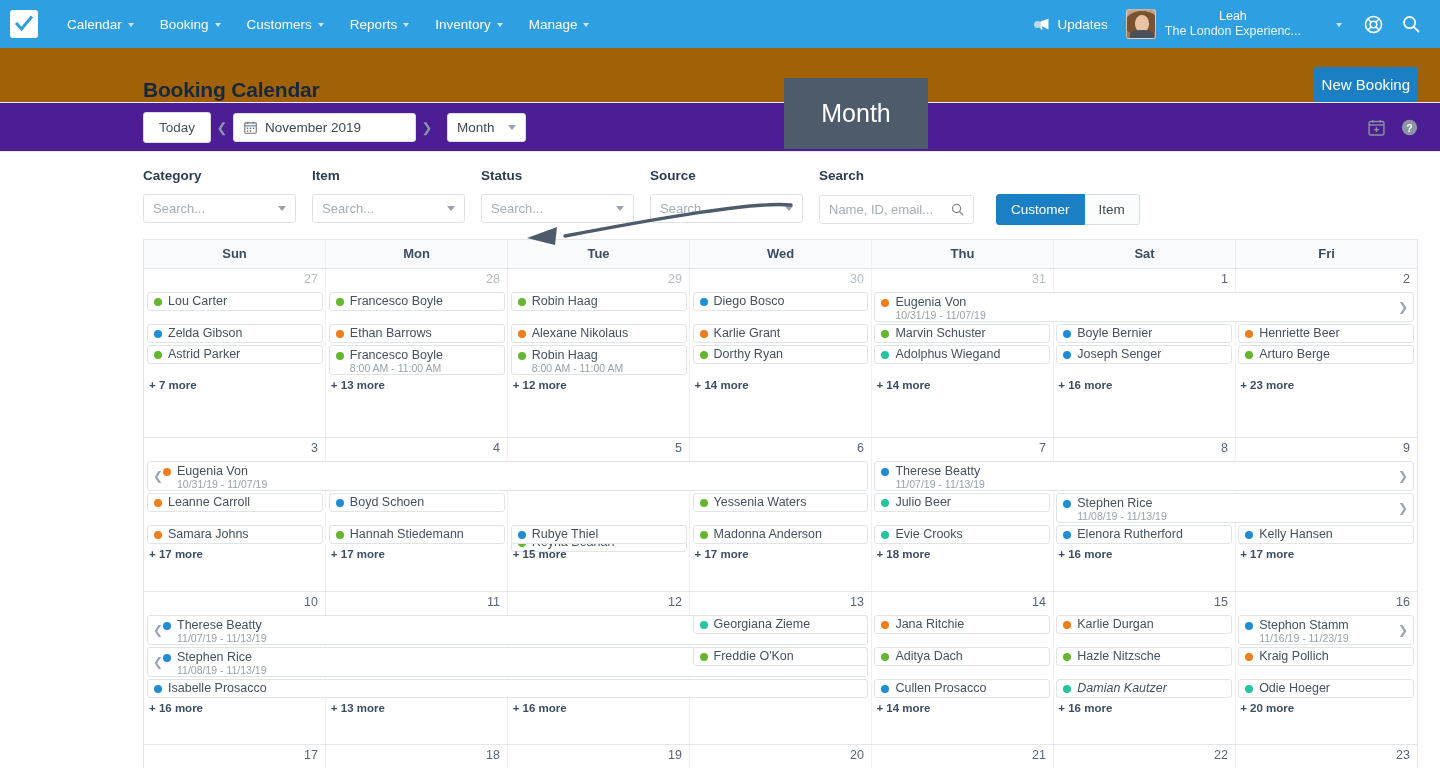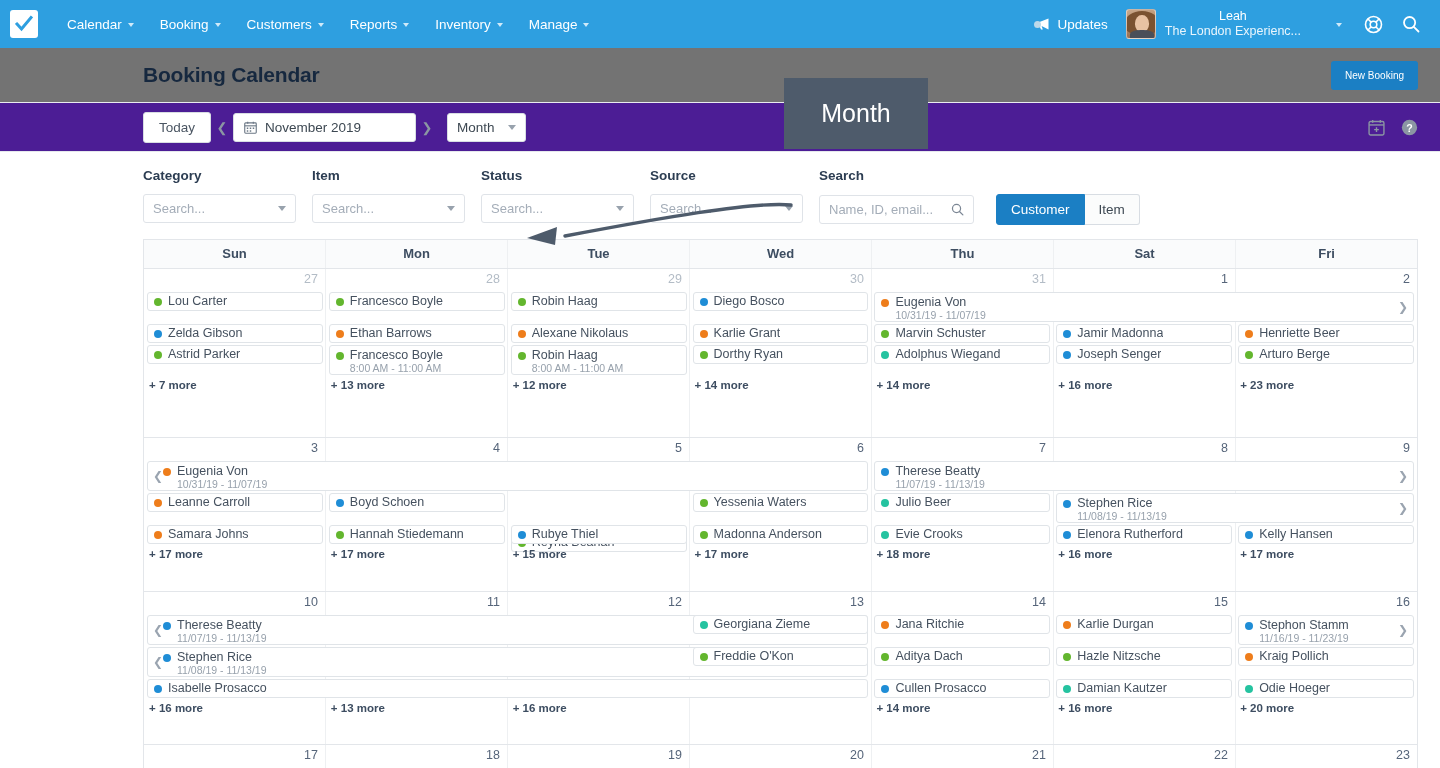--- a/index.html
+++ b/index.html
@@ -67,29 +67,29 @@
   .usertext { line-height: 1.2; text-align: center; }
   .usertext .uname { color:#fff; font-size:12.5px; }
   .usertext .uorg { color:#eaf6fd; font-size:12.5px; }
   .icon-btn {
     color:#fff; cursor:pointer; display:flex; align-items:center;
     justify-content:center; width: 30px; height: 30px;
   }
 
   
   .pagehead {
-    height: 55px; background: #737373; border-bottom: 1px solid #e9ecef;
-    display:flex; align-items:center; padding: 0 22px 0 143px;
+    height: 55px; background: #a16207; border-bottom: 1px solid #e9ecef;
+    display:flex; align-items:flex-end; padding: 0 22px 0 143px;
     position: relative;
   }
   .pagetitle { font-size: 21px; font-weight: bold; color: #16283f; letter-spacing: -.2px; }
   .ph-spacer { flex:1 1 auto; }
   .btn-primary {
     background: #1b7fc4; color:#fff; border: none; border-radius: 3px;
-    font-size: 10px; padding: 9px 14px; cursor:pointer;
+    font-size: 15px; padding: 9px 8px; cursor:pointer;
     font-family: inherit;
   }
 
   
   .toolbar {
     height: 49px; background: #4c1d95; border-bottom: 1px solid #e6e9ed;
     display:flex; align-items:center; padding: 0 22px 0 143px;
     position: relative;
   }
   .btn-today {
@@ -484,21 +484,21 @@
             </div>
             <div class="chip" style="left: calc(57.1429% + 3px); width: calc(14.2857% - 6px);">
               <span class="dot" style="background: rgb(99, 182, 46);"></span>
               <div class="stack">
                 <div class="nm">Marvin Schuster</div>
               </div>
             </div>
             <div class="chip" style="left: calc(71.4286% + 3px); width: calc(14.2857% - 6px);">
               <span class="dot" style="background: rgb(31, 141, 214);"></span>
               <div class="stack">
-                <div class="nm">Jamir Madonna</div>
+                <div class="nm">Boyle Bernier</div>
               </div>
             </div>
             <div class="chip" style="left: calc(85.7143% + 3px); width: calc(14.2857% - 6px);">
               <span class="dot" style="background: rgb(238, 125, 27);"></span>
               <div class="stack">
                 <div class="nm">Henriette Beer</div>
               </div>
             </div>
           </div>
           <div class="evrow" style="height: 32px;">
@@ -793,21 +793,21 @@
               <div class="stack">
                 <div class="nm">Isabelle Prosacco</div>
               </div>
             </div>
             <div class="chip" style="left: calc(57.1429% + 3px); width: calc(14.2857% - 6px);">
               <span class="dot" style="background: rgb(31, 141, 214);"></span>
               <div class="stack">
                 <div class="nm">Cullen Prosacco</div>
               </div>
             </div>
-            <div class="chip" style="left: calc(71.4286% + 3px); width: calc(14.2857% - 6px);">
+            <div class="chip" style="left: calc(71.4286% + 3px); width: calc(14.2857% - 6px); font-style: italic;">
               <span class="dot" style="background: rgb(37, 195, 160);"></span>
               <div class="stack">
                 <div class="nm">Damian Kautzer</div>
               </div>
             </div>
             <div class="chip" style="left: calc(85.7143% + 3px); width: calc(14.2857% - 6px);">
               <span class="dot" style="background: rgb(37, 195, 160);"></span>
               <div class="stack">
                 <div class="nm">Odie Hoeger</div>
               </div>

